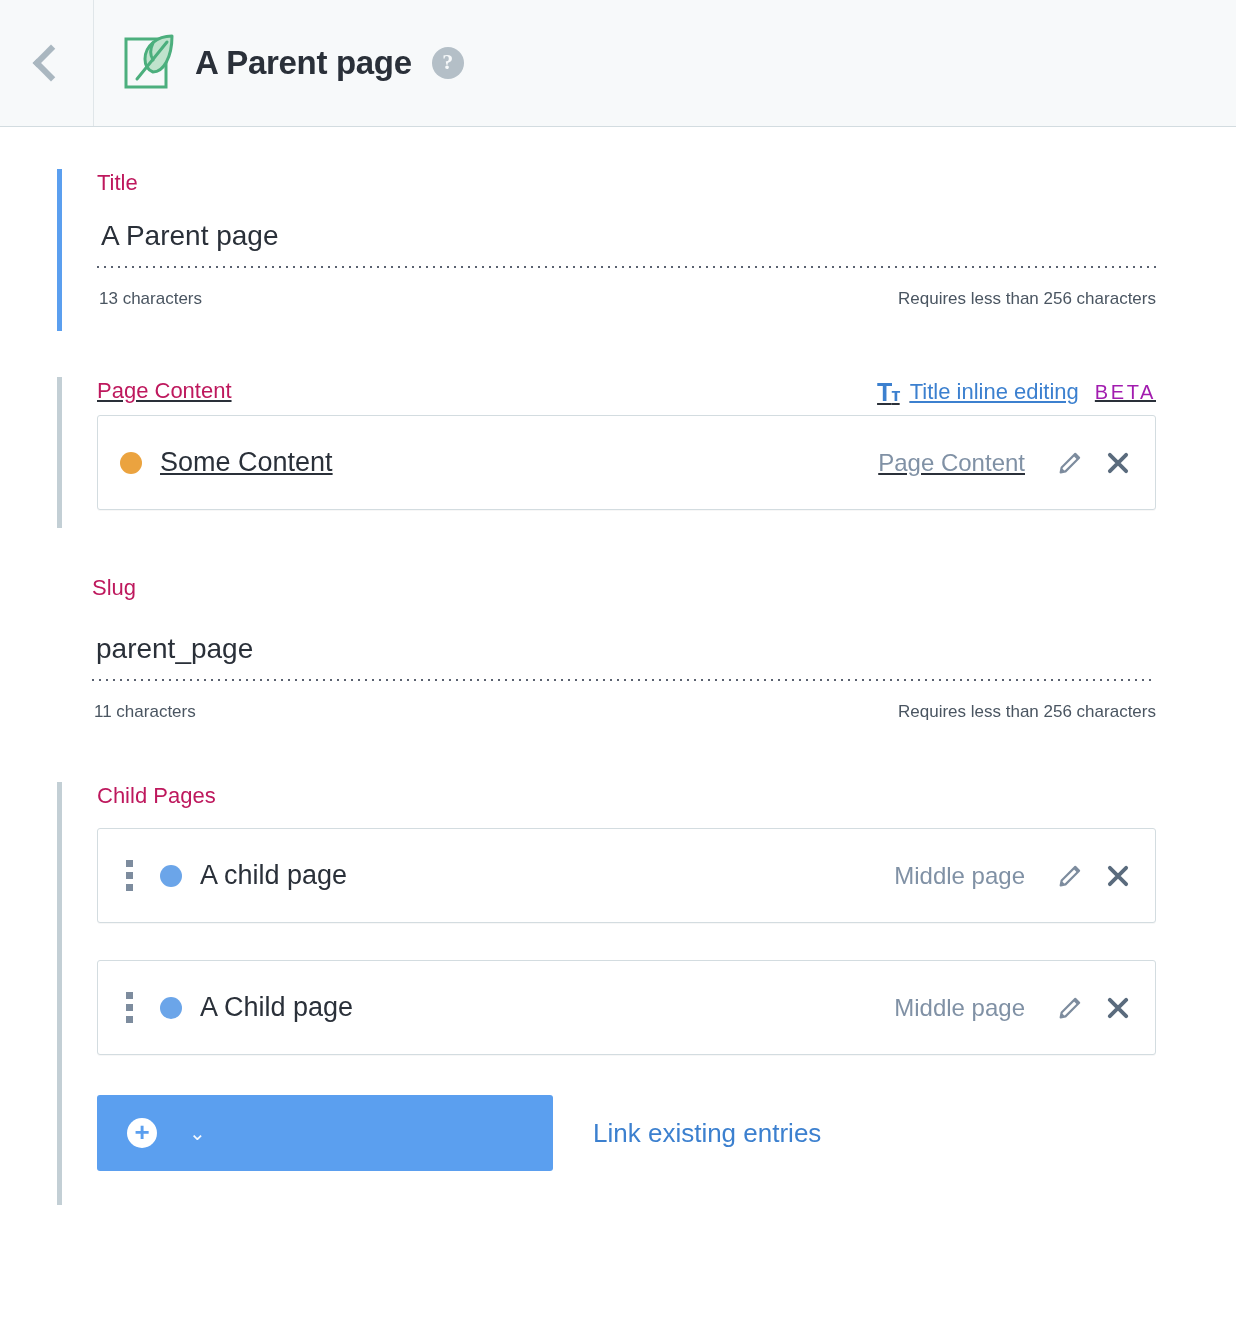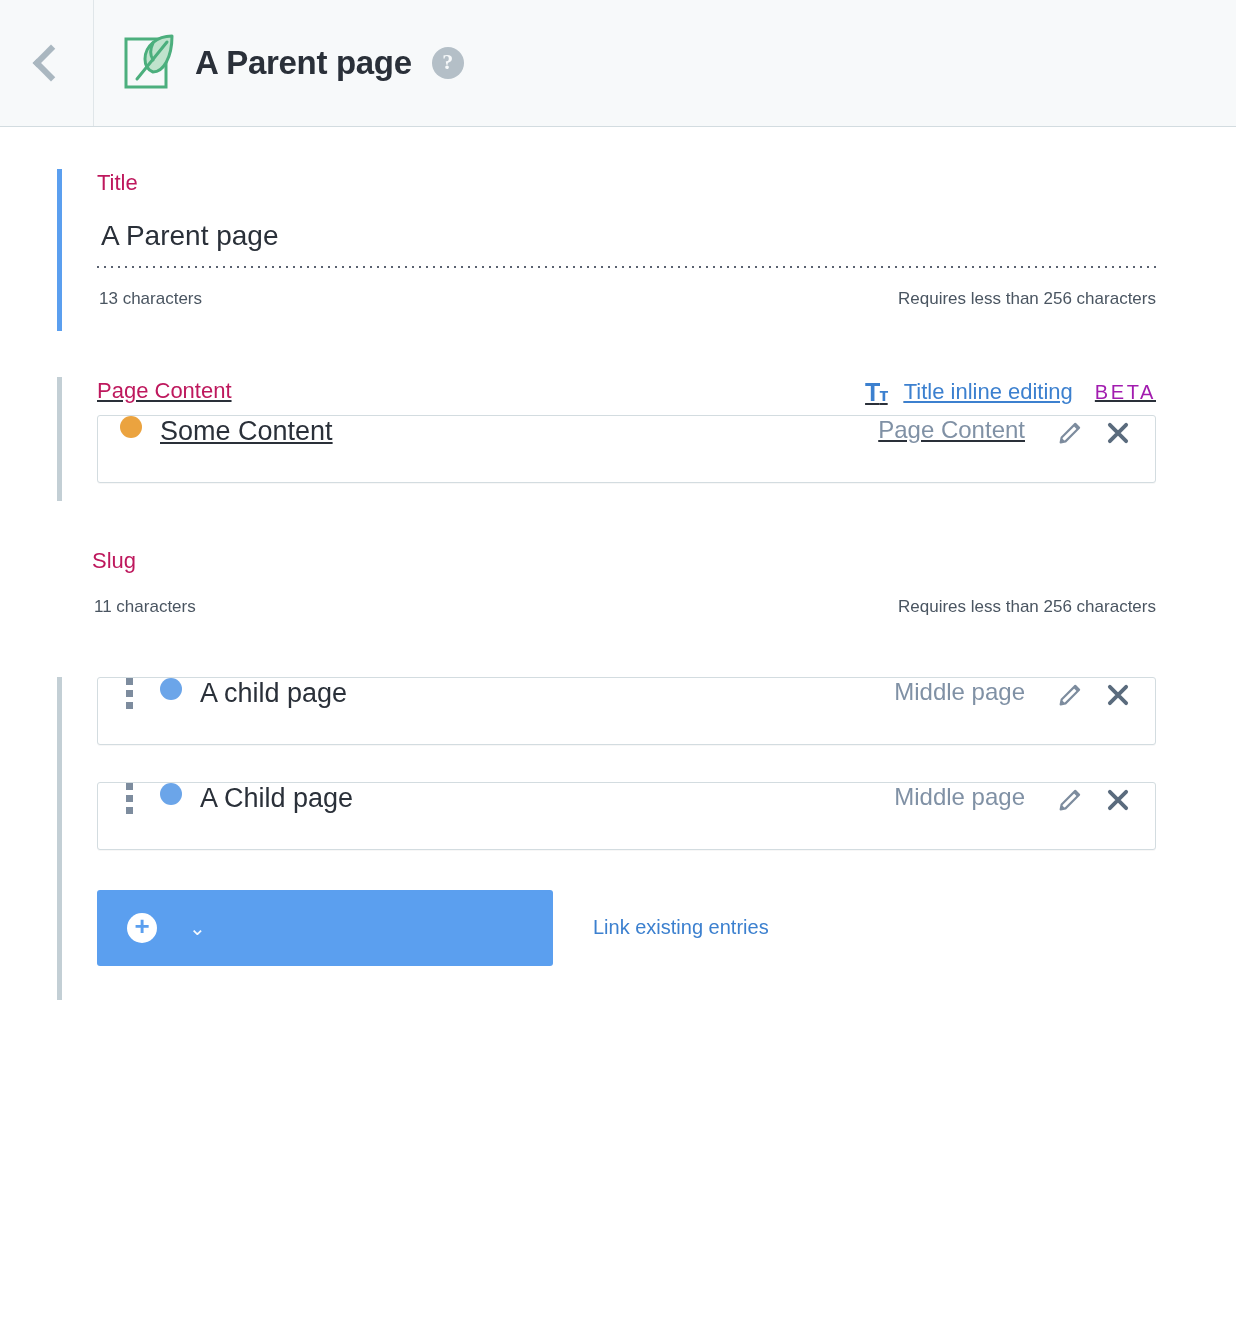--- a/index.html
+++ b/index.html
@@ -148,21 +148,21 @@
   
   .ref-header {
     display: flex;
     justify-content: space-between;
     align-items: flex-end;
     padding-bottom: 10px;
   }
   .inline-edit-group {
     display: flex;
     align-items: center;
-    gap: 16px;
+    gap: 10px;
     cursor: pointer;
   }
   .tt-icon {
     font-weight: bold;
     color: #3c80cf;
     font-size: 25px;
     line-height: 1;
     letter-spacing: -1px;
     display: inline-block;
   }
@@ -176,23 +176,23 @@
     color: #a21caf;
     font-size: 20px;
     letter-spacing: 2.6px;
     padding-left: 6px;
   }
 
   .ref-card {
     background: #fff;
     border: 1px solid #d3dce0;
     border-radius: 3px;
-    height: 68px;
-    display: flex;
-    align-items: flex-start;
+    height: 95px;
+    display: flex;
+    align-items: center;
     padding: 0 20px 0 22px;
     box-shadow: 0 1px 0 rgba(0,0,0,0.03);
   }
   .ref-card + .ref-card { margin-top: 37px; }
   .drag-handle {
     width: 18px;
     display: flex;
     flex-direction: column;
     align-items: center;
     gap: 5px;
@@ -287,21 +287,21 @@
     flex-shrink: 0;
   }
   .plus-circle span { margin-top: -3px; }
   .btn-caret {
     margin-left: 16px;
     font-size: 20px;
     opacity: 0.95;
   }
   .link-secondary {
     color: #3c80cf;
-    font-size: 20px;
+    font-size: 26px;
     cursor: pointer;
     text-decoration: none;
   }
 </style>
 </head>
 <body>
 
 <header class="app-header">
   <button class="back-btn">
     <span class="back-chevron"></span>
@@ -368,30 +368,35 @@
           </svg>
         </button>
       </div>
     </div>
   </section>
 
   <section class="field slug-field">
     <div class="field-bar"></div>
     <div class="field-content">
       <label class="field-label">Slug</label>
+      <div class="text-input-wrap slug-input-wrap">
+        <input class="text-input" type="text" value="parent_page" style="">
+        <div class="dotted-rule"></div>
+      </div>
       <div class="hint-row">
         <span class="hint-left">11 characters</span>
         <span class="hint-right">Requires less than 256 characters</span>
       </div>
     </div>
   </section>
 
   <section class="field children-field">
     <div class="field-bar"></div>
     <div class="field-content">
+      <label class="field-label">Child Pages</label>
 
       <div class="ref-card">
         <span class="drag-handle">
             <i></i>
             <i></i>
             <i></i>
           </span>
         <span class="status-dot" style="background:#6ba5e9"></span>
         <span class="ref-title">A child page</span>
         <span class="ref-type">Middle page</span>

